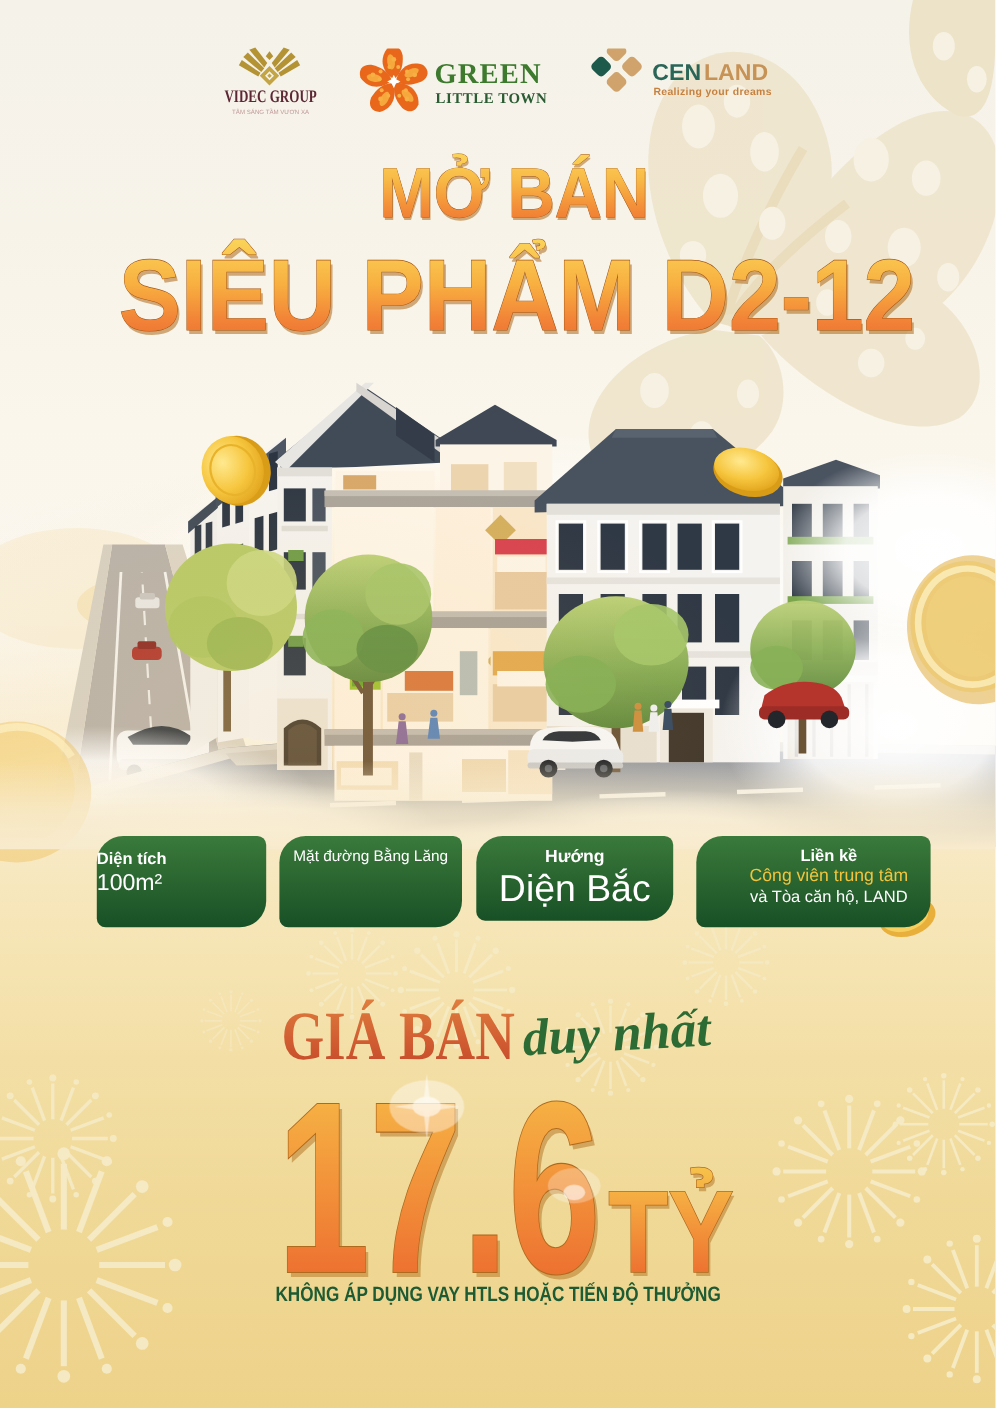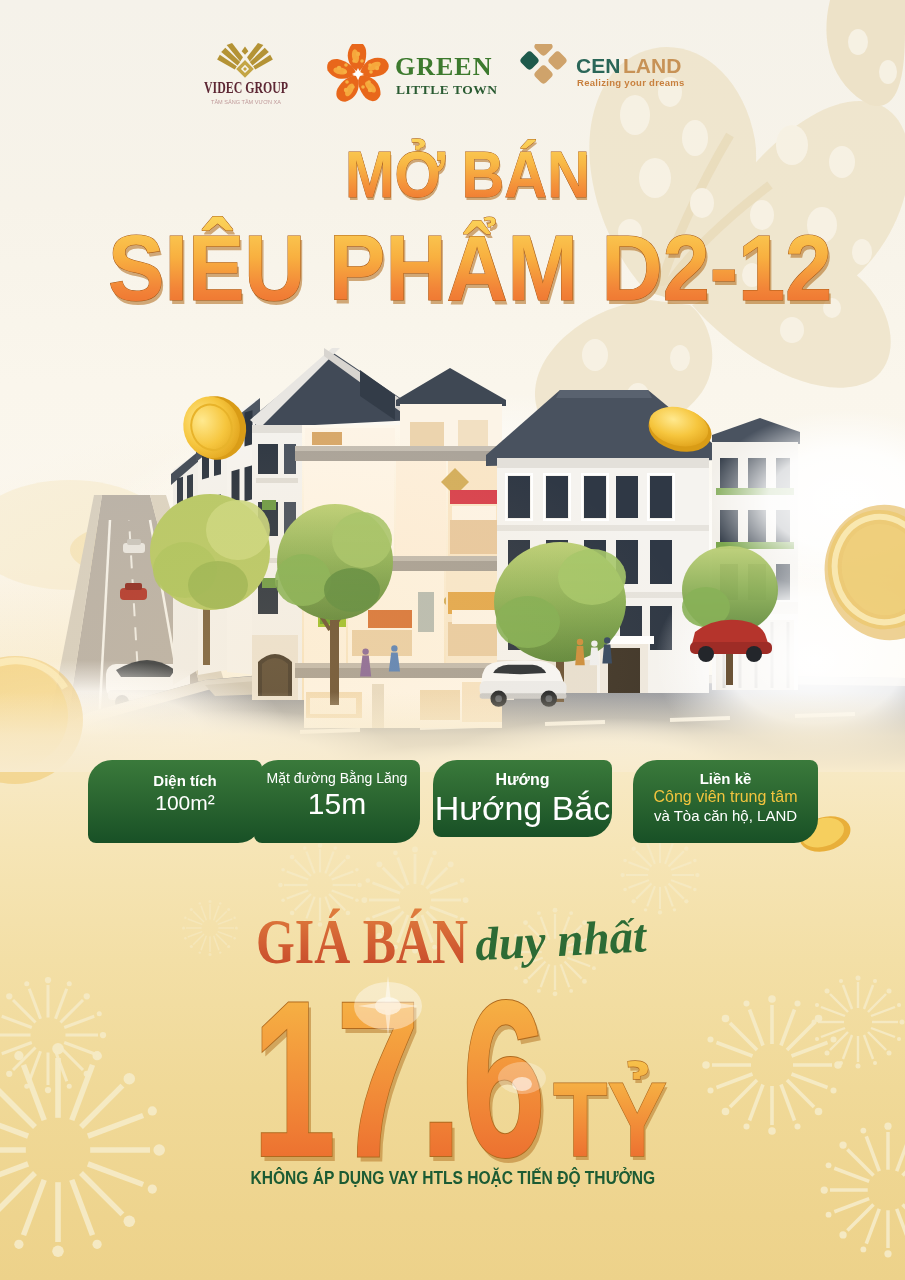--- a/index.html
+++ b/index.html
@@ -97,21 +97,21 @@
           <circle cx="-12" cy="-9" r="1.8"></circle>
           <circle cx="-13" cy="-2" r="1.8"></circle>
       </g>
       <path d="M0 -6 L2 -2 L6 0 L2 2 L0 6 L-2 2 L-6 0 L-2 -2 Z" fill="#fff"></path>
     </g>
     <text x="70" y="31" font-family="Liberation Serif" font-size="26" font-weight="bold" fill="#3d7a2e" letter-spacing="1">GREEN</text>
     <text x="71" y="50" font-family="Liberation Serif" font-size="13.5" font-weight="bold" fill="#2a5b32" letter-spacing="0.5">LITTLE TOWN</text>
   </svg>
 </div>
 
-<div class="abs" style="left:520px;top:44px;width:175px;height:50px">
+<div class="abs" style="left:537px;top:44px;width:175px;height:50px">
   <svg width="175" height="50" viewBox="0 0 175 50">
     <g>
       <rect x="16" y="-5" width="15" height="15" rx="4" transform="rotate(45 23.5 2.5)" fill="#cfa36b"></rect>
       <rect x="2" y="9" width="15" height="15" rx="4" transform="rotate(45 9.5 16.5)" fill="#1e5a4c"></rect>
       <rect x="30" y="9" width="15" height="15" rx="4" transform="rotate(45 37.5 16.5)" fill="#cfa36b"></rect>
       <rect x="16" y="23" width="15" height="15" rx="4" transform="rotate(45 23.5 30.5)" fill="#cfa36b"></rect>
     </g>
     <text x="56" y="29" font-family="Liberation Sans" font-size="21" font-weight="bold" fill="#2a6658">CEN</text>
     <text x="103" y="29" font-family="Liberation Sans" font-size="21" font-weight="bold" fill="#c79256">LAND</text>
     <text x="57" y="42" font-family="Liberation Sans" font-size="9.5" font-weight="bold" fill="#c8803e" letter-spacing="0.3">Realizing your dreams</text>
@@ -552,36 +552,35 @@
   <use href="#fw" transform="translate(320,45) scale(0.9)" opacity="0.8"></use>
   <use href="#fw" transform="translate(415,60) scale(1.15)" opacity="0.85"></use>
   <use href="#fw" transform="translate(660,35) scale(0.85)" opacity="0.8"></use>
   <use href="#fw" transform="translate(772,225) scale(1.5)" opacity="0.95"></use>
   <use href="#fw" transform="translate(858,182) scale(1.0)" opacity="0.9"></use>
   <use href="#fw" transform="translate(888,350) scale(1.45)" opacity="0.95"></use>
   <use href="#fw" transform="translate(555,112) scale(0.95)" opacity="0.8"></use>
   <use href="#fw" transform="translate(210,88) scale(0.6)" opacity="0.6"></use>
 </svg>
 
-<div class="abs" style="left:88px;top:760px;width:154px;height:83px;border-radius:24px 8px 24px 8px;background:linear-gradient(180deg,#3a7a3b 0%,#2a6530 50%,#185026 100%);color:#fff;text-align:center;padding-left:20px;">
+<div class="abs" style="left:88px;top:760px;width:154px;height:83px;border-radius:24px 8px 24px 8px;background:linear-gradient(180deg,#3a7a3b 0%,#2a6530 50%,#185026 100%);color:#fff;">
   <div style="margin-top:12px;font-size:15px;font-weight:bold;">Diện tích</div>
   <div style="margin-top:2px;font-size:21px;">100m²</div>
 </div>
 
 <div class="abs" style="left:254px;top:760px;width:166px;height:83px;border-radius:24px 8px 24px 8px;background:linear-gradient(180deg,#3a7a3b 0%,#2a6530 50%,#185026 100%);color:#fff;text-align:center;">
   <div style="margin-top:10px;font-size:14px;font-weight:normal;">Mặt đường Bằng Lăng</div>
-  <div style="margin-top:1px;font-size:30px;">15m</div>
 </div>
 
 <div class="abs" style="left:433px;top:760px;width:179px;height:77px;border-radius:24px 8px 24px 8px;background:linear-gradient(180deg,#3a7a3b 0%,#2a6530 50%,#185026 100%);color:#fff;text-align:center;">
   <div style="margin-top:11px;font-size:16px;font-weight:bold;">Hướng</div>
-  <div style="margin-top:0px;font-size:34px;">Hướng Bắc</div>
-</div>
-
-<div class="abs" style="left:633px;top:760px;width:185px;height:83px;border-radius:24px 8px 24px 8px;background:linear-gradient(180deg,#3a7a3b 0%,#2a6530 50%,#185026 100%);color:#fff;text-align:center;">
+  <div style="margin-top:0px;font-size:34px;">Diện Bắc</div>
+</div>
+
+<div class="abs" style="left:633px;top:760px;width:185px;height:83px;border-radius:24px 8px 24px 8px;background:linear-gradient(180deg,#3a7a3b 0%,#2a6530 50%,#185026 100%);color:#fff;text-align:center;padding-left:28px;">
   <div style="margin-top:10px;font-size:15px;font-weight:bold;">Liền kề</div>
   <div style="margin-top:1px;font-size:16px;font-weight:normal;color:#f2c43e;">Công viên trung tâm</div>
   <div style="margin-top:1px;font-size:15px;">và Tòa căn hộ, LAND</div>
 </div>
 
 <svg class="abs" style="left:200px;top:900px;width:320px;height:80px" viewBox="0 0 320 80">
   <defs>
     <linearGradient id="gb" x1="0" y1="0" x2="0" y2="1">
       <stop offset="0" stop-color="#e07f3e"></stop>
         <stop offset="0.6" stop-color="#d05a31"></stop>

